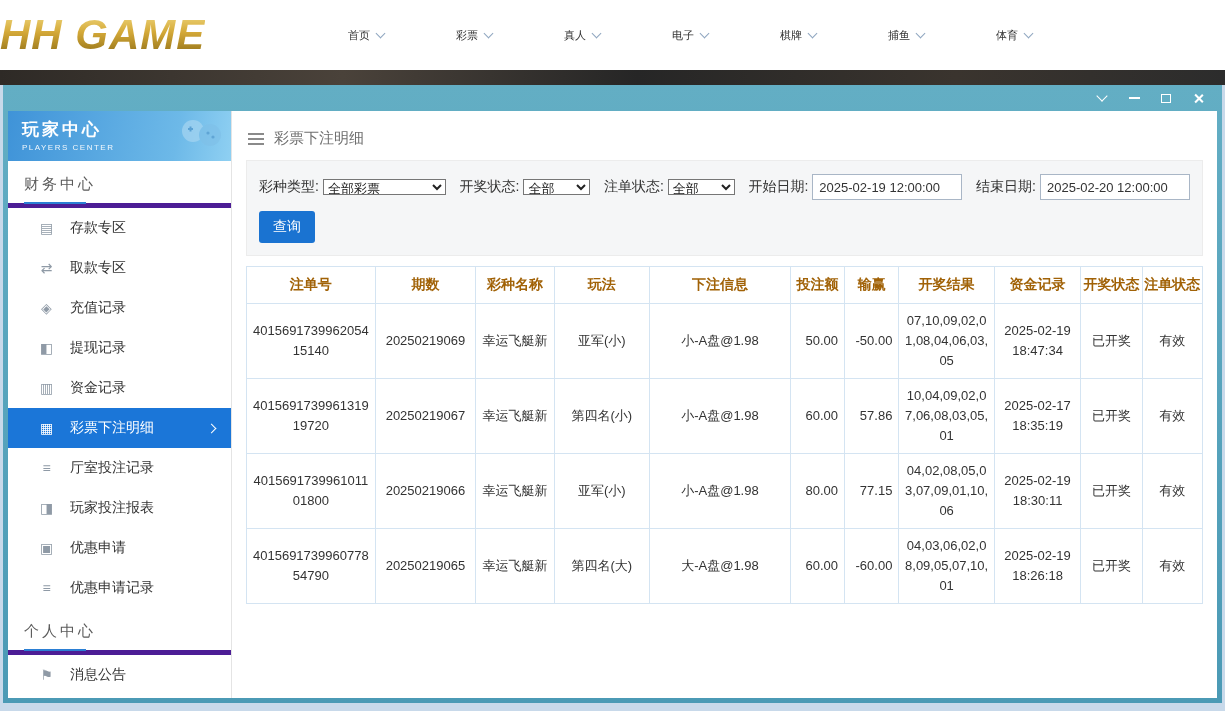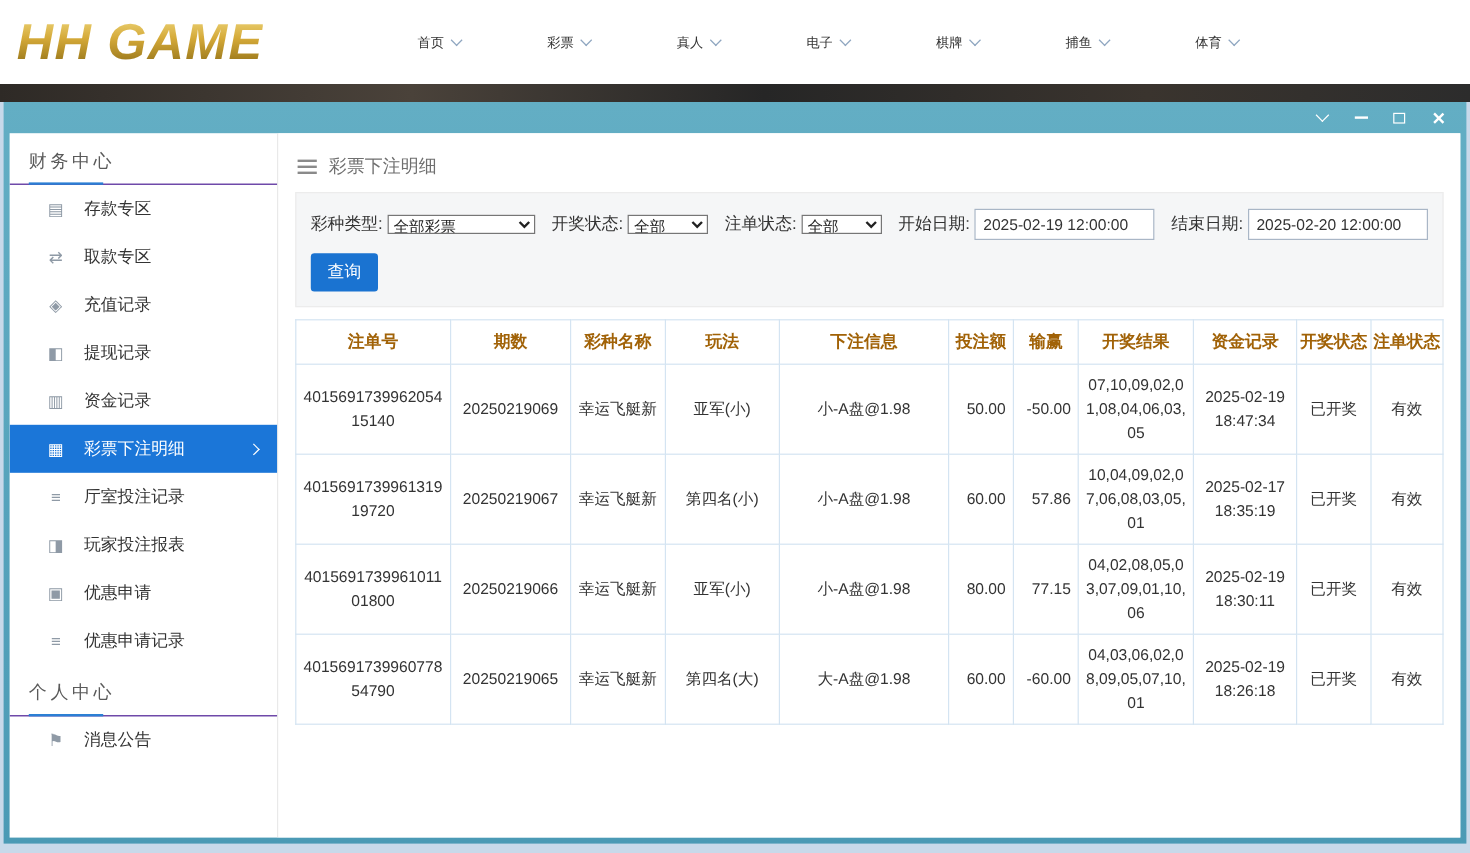--- a/index.html
+++ b/index.html
@@ -5,21 +5,21 @@
   * { box-sizing: border-box; margin: 0; padding: 0; }
   html,body { width:1225px; height:711px; overflow:hidden; }
   body {
     font-family: "Liberation Sans", "DejaVu Sans", sans-serif;
     background:#c8d9ea;
     position:relative;
   }
 
   
   .topbar { height:70px; background:#ffffff; display:flex; align-items:center; position:relative; z-index:3; }
-  .logo-wrap { width:300px; padding-left:14px; }
+  .logo-wrap { width:300px; }
   .logo-text {
     font-style:italic; font-weight:bold; font-size:42px; letter-spacing:1px;
     color:#b8912a; white-space:nowrap;
   }
   @supports (-webkit-background-clip: text) {
     .logo-text {
       background:linear-gradient(180deg,#f2dc84 0%,#d4a938 45%,#8a6a14 100%);
       -webkit-background-clip:text; background-clip:text; color:transparent;
     }
   }
@@ -52,21 +52,21 @@
 
   
   .sidebar { width:224px; flex:0 0 224px; border-right:1px solid #e4e4e4; overflow:hidden; }
   .sb-header { height:50px; background:linear-gradient(100deg,#3f93d8 0%,#6db9e8 75%,#8fd0f2 100%);
     color:#fff; padding:7px 0 0 14px; position:relative; overflow:hidden; }
   .sb-title { font-size:17px; letter-spacing:3px; font-weight:bold; }
   .sb-sub { font-size:8px; letter-spacing:1.5px; opacity:.92; margin-top:2px; }
   .sb-gamepad { position:absolute; right:8px; top:6px; opacity:.65; }
 
   .sb-section { font-size:15px; color:#5a5a5a; letter-spacing:3px; padding:14px 16px 9px;
-    border-bottom:1px solid #4c1d95; position:relative; }
+    border-bottom:5px solid #4c1d95; position:relative; }
   .sb-section:after { content:""; position:absolute; left:16px; bottom:-1px; width:62px; height:2px; background:#2b7fd4; }
 
   .sb-item { height:40px; display:flex; align-items:center; padding-left:30px; gap:15px;
     font-size:14px; color:#333; cursor:pointer; position:relative; }
   .sb-item .ic { width:17px; text-align:center; color:#8f9aa6; font-size:14px; }
   .sb-item.active { background:#1b76d8; color:#fff; }
   .sb-item.active .ic { color:#fff; }
   .sb-item.active .chev-right { position:absolute; right:16px; width:7px; height:7px;
     border-top:1.6px solid #fff; border-right:1.6px solid #fff; transform:rotate(45deg); }
 
@@ -155,20 +155,32 @@
         <span class="ic-max"></span>
       </div>
     <div class="win-btn">
         <span class="ic-close"></span>
       </div>
   </div>
 
   <div class="win-inner">
 
     <div class="sidebar">
+      <div class="sb-header">
+        <div class="sb-title">玩家中心</div>
+        <div class="sb-sub">PLAYERS CENTER</div>
+        <svg class="sb-gamepad" width="46" height="34" viewBox="0 0 46 34">
+          <circle cx="16" cy="14" r="11" fill="#aad7f2"></circle>
+          <circle cx="33" cy="18" r="11" fill="#7fc0e8"></circle>
+          <rect x="11" y="11" width="5" height="2" fill="#4f94c9"></rect>
+          <rect x="12.5" y="9.5" width="2" height="5" fill="#4f94c9"></rect>
+          <circle cx="31" cy="16" r="1.6" fill="#4f94c9"></circle>
+          <circle cx="36" cy="20" r="1.6" fill="#4f94c9"></circle>
+        </svg>
+      </div>
 
       <div class="sb-section">财务中心</div>
 
       <div class="sb-item">
         <span class="ic">▤</span>
         <span>存款专区</span>
       </div>
       <div class="sb-item">
         <span class="ic">⇄</span>
         <span>取款专区</span>

